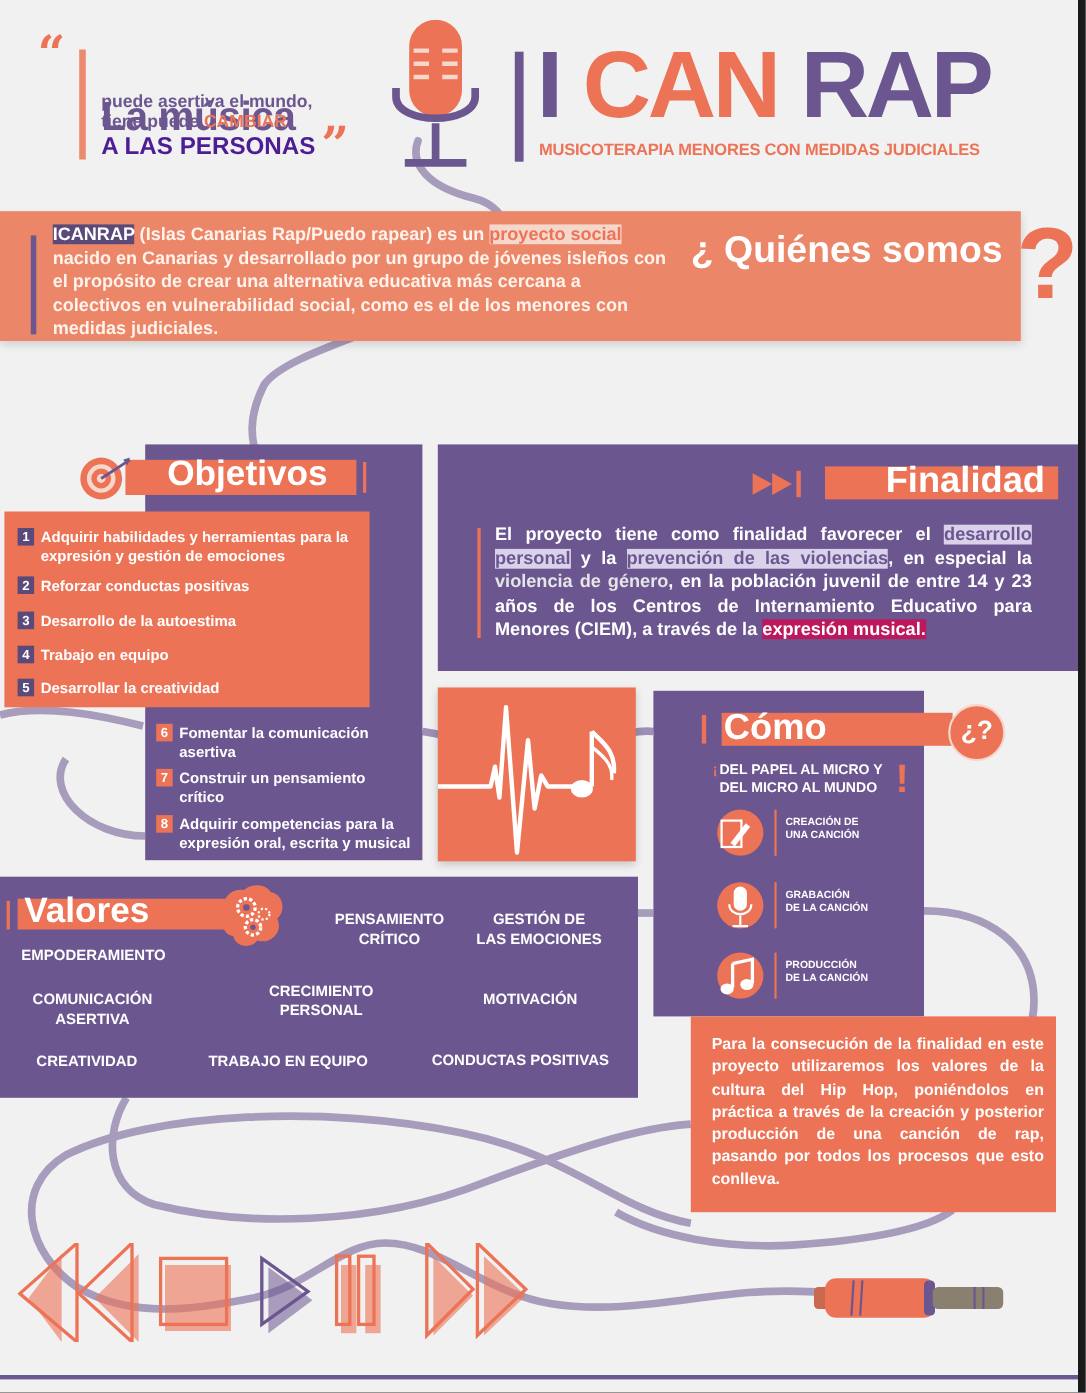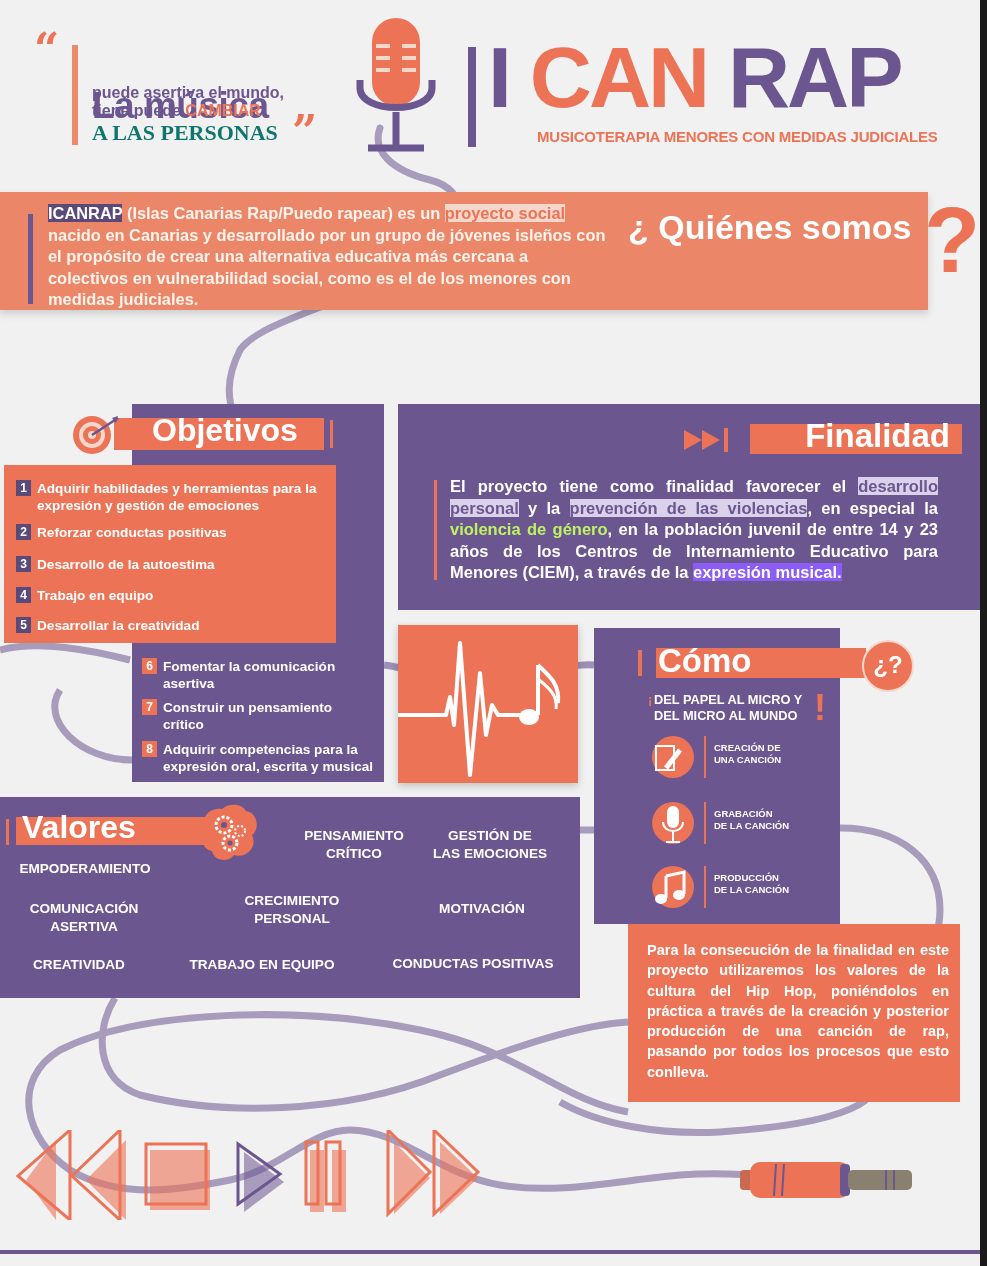--- a/index.html
+++ b/index.html
@@ -10,24 +10,24 @@
   .purple{color:#6b5690;}
   .cable{position:absolute;left:0;top:0;width:980px;height:1266px;pointer-events:none;}
   
   .quote-open{left:34px;top:28px;font-size:44px;font-weight:bold;color:#ec7356;line-height:1;font-family:"DejaVu Serif",serif;}
   .quote-close{left:292px;top:110px;font-size:44px;font-weight:bold;color:#ec7356;line-height:1;font-family:"DejaVu Serif",serif;}
   .quote-bar{left:72px;top:45px;width:6px;height:100px;background:#ec8a6e;}
   .q1{left:92px;top:42px;font-size:37px;font-weight:bold;color:#6b5690;letter-spacing:-0.5px;margin-top:43px;}
   .q2{left:92px;top:84px;font-size:16px;font-weight:bold;color:#6b5690;}
   .q3{left:92px;top:102px;font-size:16px;font-weight:bold;color:#6b5690;}
   .q3 span{color:#ec7356;}
-  .q4{left:92px;top:120px;font-size:22px;font-weight:bold;color:#0f766e;font-family:Liberation Serif, serif;}
+  .q4{left:92px;top:120px;font-size:22px;font-weight:bold;color:#4c1d95;}
   .title-bar{left:468px;top:47px;width:8px;height:100px;background:#6b5690;}
   .title{left:488px;top:30px;font-size:86px;font-weight:bold;letter-spacing:-3px;line-height:1.1;}
-  .subtitle{left:490px;top:128px;font-size:15px;font-weight:bold;color:#ec7356;letter-spacing:-0.2px;margin-left:47px;}
+  .subtitle{left:490px;top:128px;font-size:15px;font-weight:bold;color:#ec7356;letter-spacing:-0.2px;}
   
   .quienes{left:0;top:192px;width:928px;height:118px;background:#ec8668;box-shadow:0 4px 8px rgba(0,0,0,0.15);}
   .quienes-bar{left:28px;top:22px;width:5px;height:90px;background:#6b5690;}
   .quienes-text{left:48px;top:11px;width:560px;font-size:16.4px;font-weight:bold;color:#fff3ec;line-height:21.5px;}
   .hl-purple{background:#5a4a7a;color:#fff;}
   .hl-light{background:#f6d7cc;color:#ec7356;}
   .quienes-title{left:628px;top:16px;font-size:34px;font-weight:bold;color:#fff;}
   .big-q{left:924px;top:194px;font-size:92px;font-weight:bold;color:#ec7356;line-height:1;}
   
   .obj-purple{left:132px;top:404px;width:252px;height:378px;background:#6b5690;}
@@ -41,22 +41,22 @@
   .num.p{background:#5a4a7a;color:#fff;}
   .num.o{background:#ec7356;color:#fff;}
   
   .fin{left:398px;top:404px;width:584px;height:206px;background:#6b5690;}
   .fin-band{left:352px;top:20px;width:212px;height:30px;background:#ec7356;}
   .fin-title{left:400px;top:13px;font-size:33px;font-weight:bold;color:#fff;width:152px;text-align:right;}
   .fin-arrows{left:286px;top:22px;}
   .fin-bar{left:36px;top:76px;width:3px;height:100px;background:#ec7356;}
   .fin-text{left:52px;top:72px;width:488px;font-size:16.5px;font-weight:bold;color:#fff;line-height:21.5px;text-align:justify;}
   .hl-lav{background:#d9d2ea;color:#6b5690;}
-  .hl-or{background:#8b5cf6;color:#fff;}
-  .or-text{color:#bef264;}
+  .hl-or{background:#be185d;color:#fff;}
+  .or-text{color:#e5e5e5;}
   
   .pulse{left:398px;top:625px;width:180px;height:158px;background:#ec7356;box-shadow:0 3px 8px rgba(0,0,0,0.2);}
   
   .como{left:594px;top:628px;width:246px;height:296px;background:#6b5690;}
   .como-band{left:62px;top:20px;width:210px;height:30px;background:#ec7356;}
   .como-tick{left:44px;top:22px;width:4px;height:26px;background:#ec7356;}
   .como-title{left:64px;top:14px;font-size:33px;font-weight:bold;color:#fff;}
   .como-q{left:268px;top:12px;width:48px;height:48px;border-radius:50%;background:#ec7356;border:2px solid #f6d7cc;color:#fff;font-size:24px;font-weight:bold;text-align:center;line-height:46px;}
   .como-sub{left:60px;top:64px;font-size:12.8px;font-weight:bold;color:#fff;line-height:16px;}
   .como-ex{left:220px;top:62px;font-size:36px;font-weight:bold;color:#ec7356;line-height:1;}

